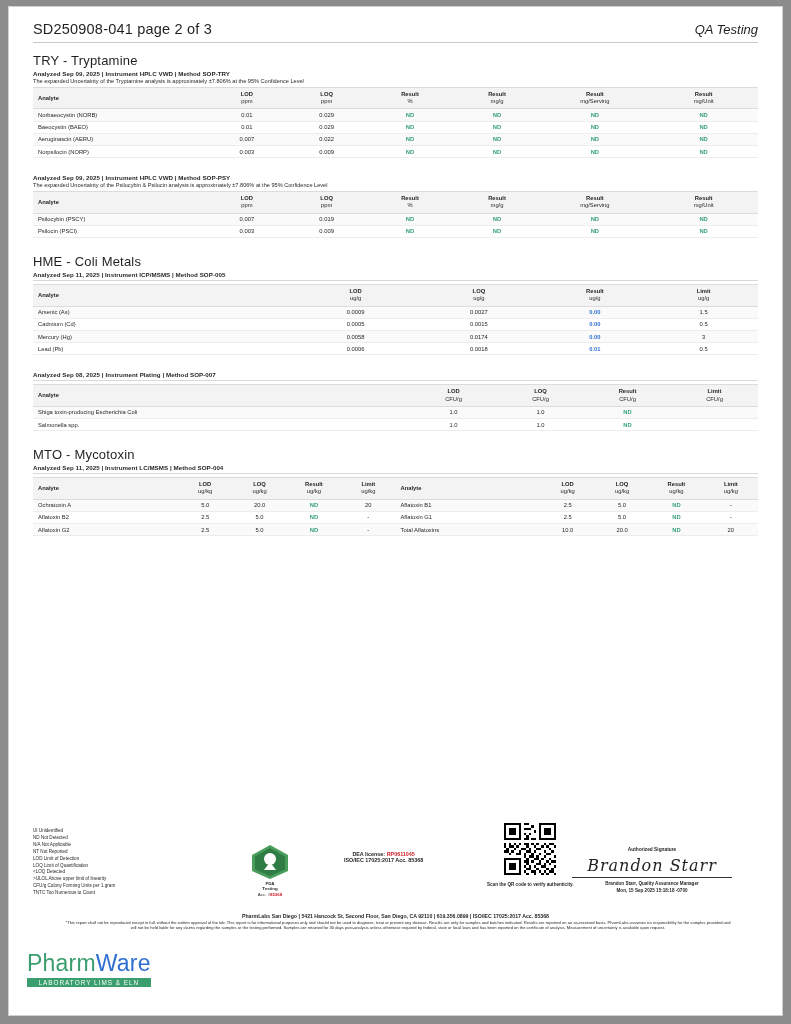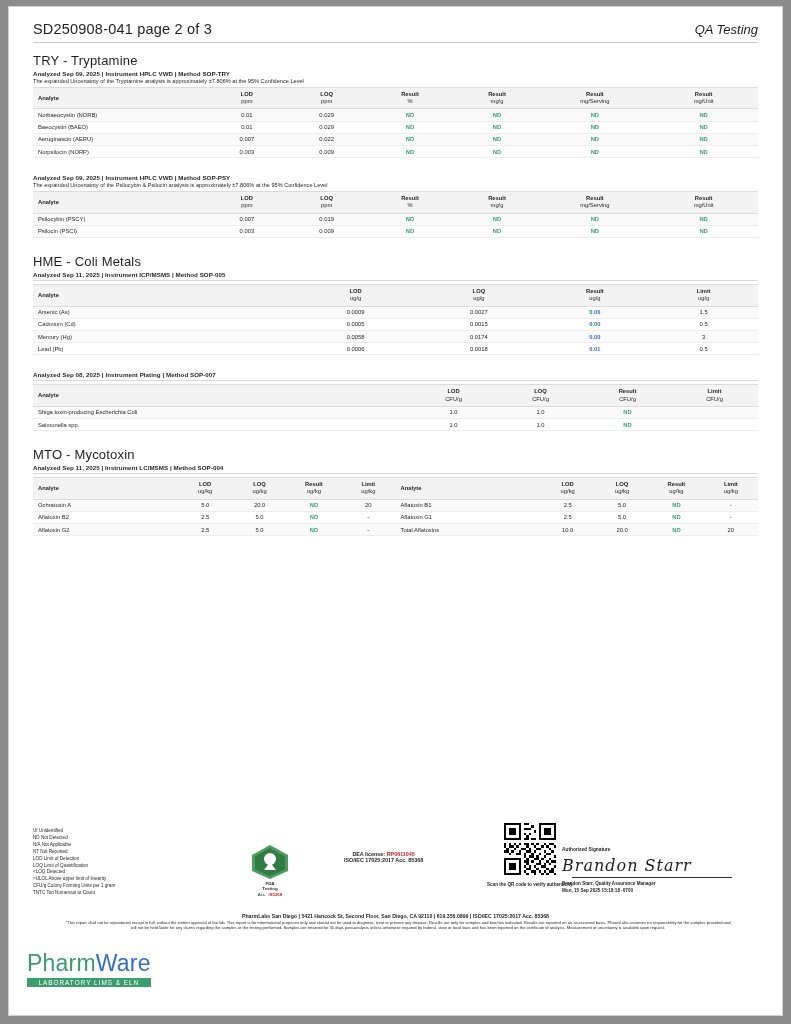--- a/index.html
+++ b/index.html
@@ -65,21 +65,21 @@
   .fda-acc { font-size:4.4px; }
   .fda-acc b { color:#cf2027; }
   .dea { position:absolute; left:335px; bottom:152px; text-align:center; font-size:5.4px; font-weight:bold; }
   .dea .red { color:#cf2027; }
   .qr-wrap { position:absolute; left:478px; bottom:128px; text-align:center;}
   .qr { width:52px; height:52px; background:
      repeating-linear-gradient(90deg,#000 0 2px,#fff 2px 4px),
      repeating-linear-gradient(0deg,#000 0 2px,#fff 2px 4px);
      background-blend-mode: multiply; }
   .qr-cap { font-size:4.6px; margin-top:3px; font-weight:bold; }
-  .sign { position:absolute; right:40px; bottom:120px; width:180px; text-align:left;}
+  .sign { position:absolute; right:40px; bottom:120px; width:180px; text-align:center;}
   .sign-label { font-size:4.8px; font-weight:bold; }
   .sign-name { font-family:"DejaVu Serif", serif; font-style: italic; font-size:16px; letter-spacing:1px; margin:4px 0 2px 0;}
   .sign-line { height:1px; background:#333; margin:2px 10px 3px 10px;}
   .sign-meta { font-size:4.6px; font-weight:bold; line-height:1.5;}
   .addr { position:absolute; left:0; bottom:96px; width:100%; text-align:center; font-size:5.2px; font-weight:bold;}
   .disclaimer { position:absolute; left:54px; bottom:84px; width:670px; text-align:center; font-size:4.1px; line-height:1.35; color:#231f20;}
   .brand { position:absolute; left:18px; bottom:28px; }
   .brand-name { font-size:23px; color:#3a9e6e; letter-spacing:.2px; }
   .brand-name .w { color:#2f6fd0; }
   .brand-sub { font-size:6.4px; color:#ffffff; background:#3a9e6e; text-align:center; letter-spacing:1px; padding:1px 0; margin-top:1px;}

